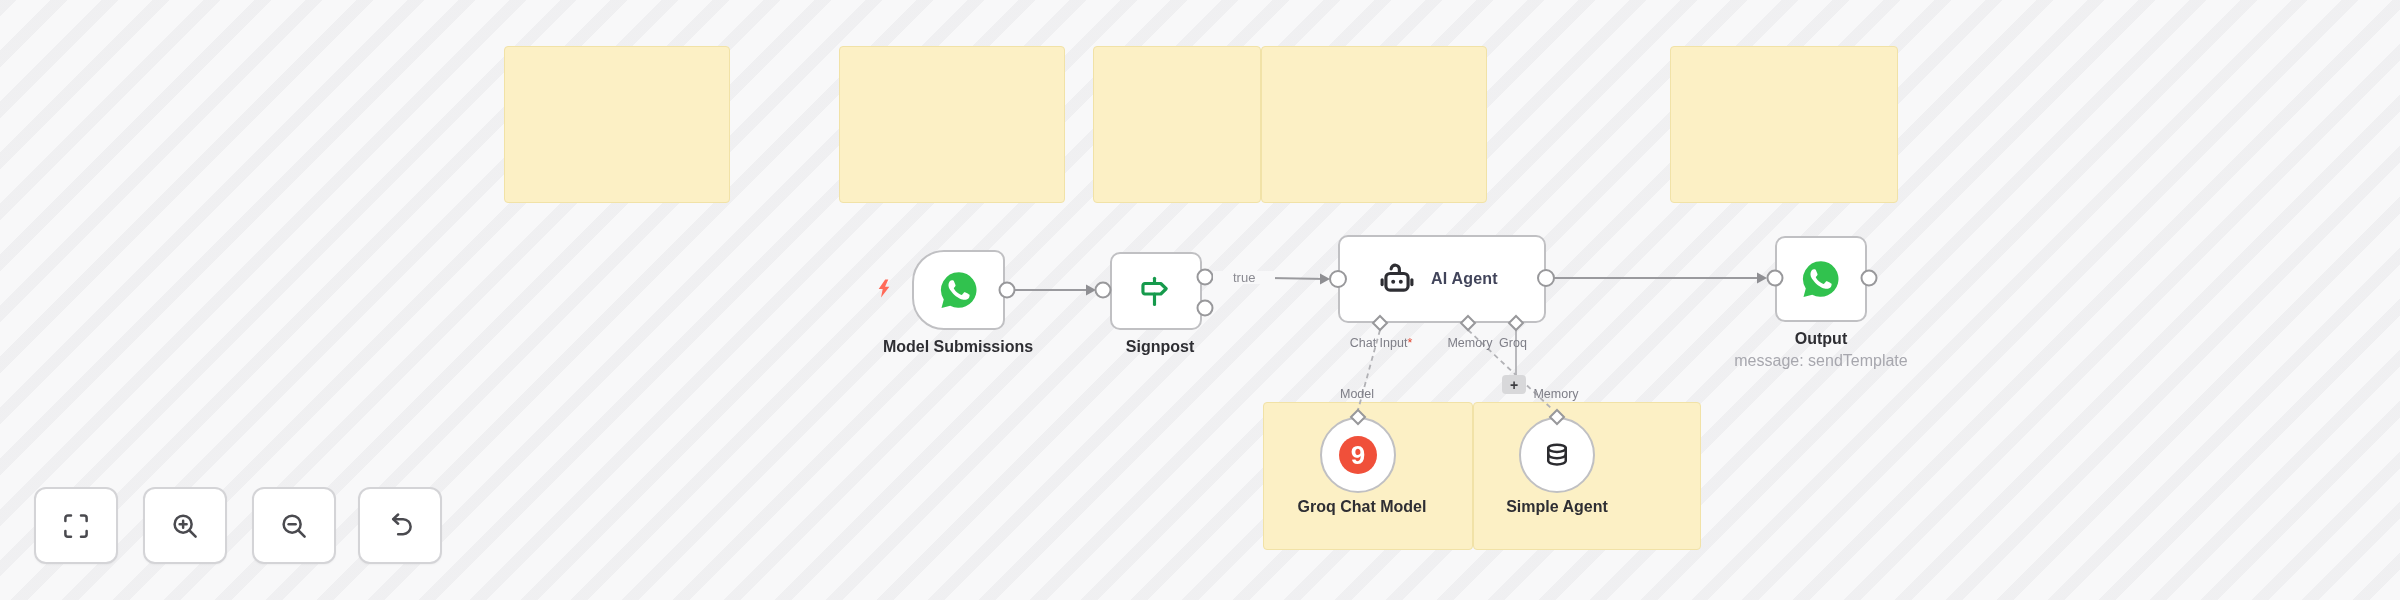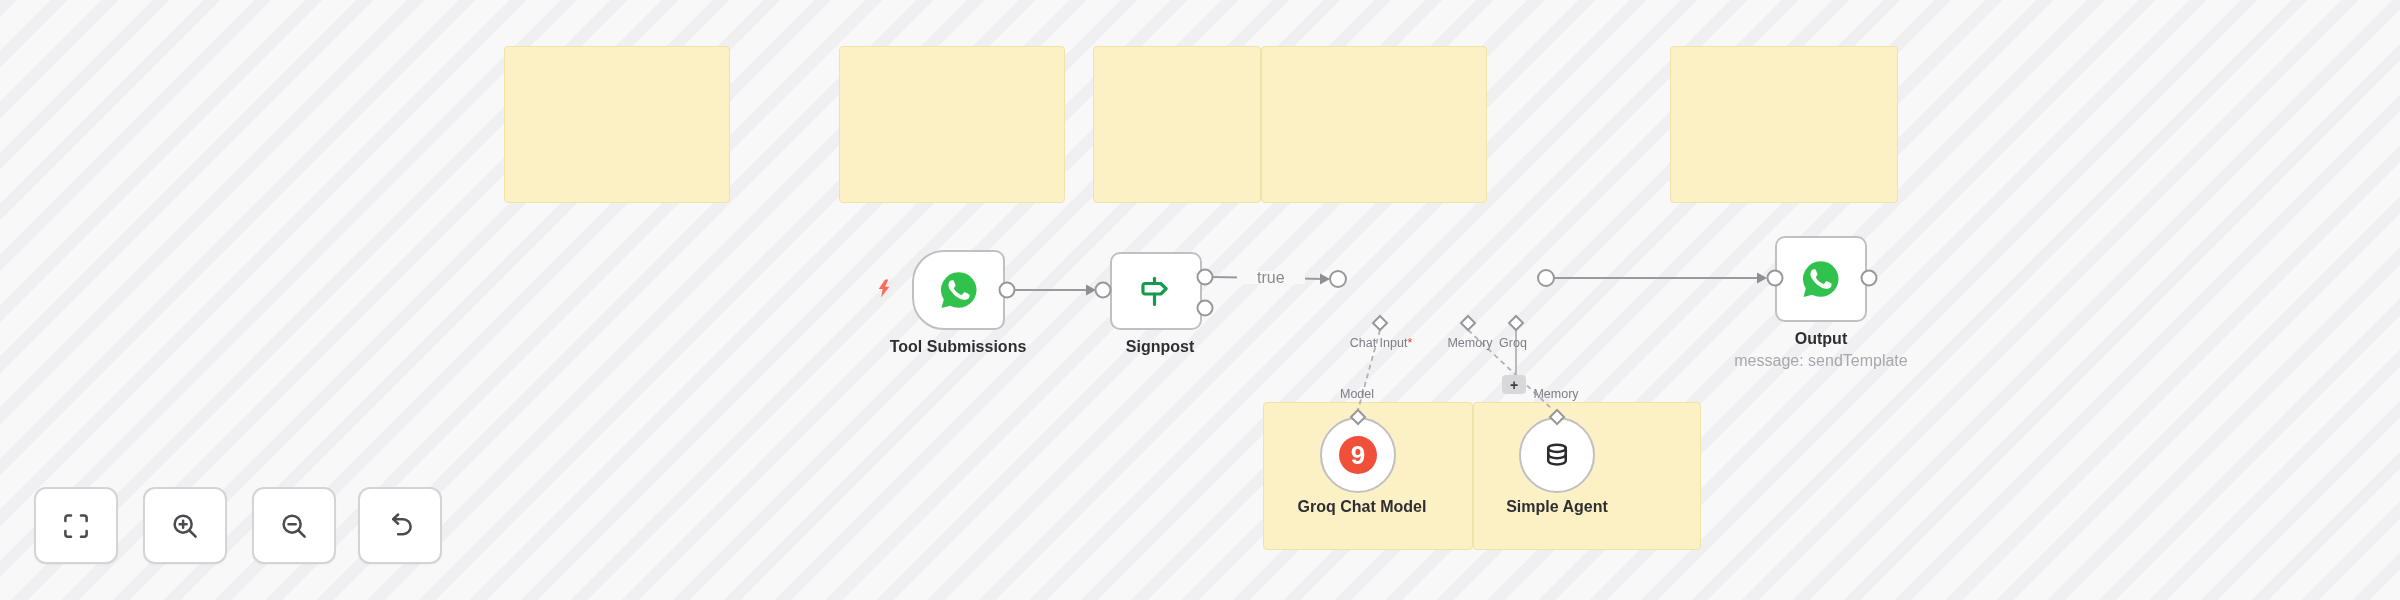--- a/index.html
+++ b/index.html
@@ -38,22 +38,22 @@
 
   
   .lbl {
     position:absolute; transform:translateX(-50%); white-space:nowrap;
     text-align:center; z-index:5; font-size:16px; font-weight:700; color:#2e2e33;
   }
   .sub { font-size:16px; font-weight:400; color:#a7a7ae; }
   .plabel { position:absolute; transform:translateX(-50%); white-space:nowrap;
     z-index:5; font-size:12.5px; font-weight:400; color:#7e7e87; }
   .req { color:#e0432d; }
-  .conn-label { position:absolute; z-index:5; font-size:16px; color:#8b8b92;
-    background:#f8f8f9; padding:0 20px; line-height:13px;margin-left:24px; }
+  .conn-label { position:absolute; z-index:5; font-size:13px; color:#8b8b92;
+    background:#f8f8f9; padding:0 20px; line-height:13px; }
 
   
   .groq-badge {
     position:absolute; width:38px; height:38px; border-radius:50%;
     display:flex; align-items:center; justify-content:center;
     color:#ffffff; font-size:26px; font-weight:700; z-index:4; line-height:1;
   }
 
   
   .plus-btn {
@@ -111,20 +111,35 @@
       <svg width="36" height="36" viewBox="0 0 24 24">
         <g fill="none" stroke-width="2.1" stroke-linecap="round" stroke-linejoin="round" stroke="#169a4c">
           <path d="M11 3.5 V7"></path>
           <path d="M11 14 V21"></path>
           <path d="M4.6 7 H15.2 L18.8 10.5 L15.2 14 H4.6 A1.3 1.3 0 0 1 3.3 12.7 V8.3 A1.3 1.3 0 0 1 4.6 7 Z"></path>
         </g>
       </svg>
     </div>
   </div>
 
+  <div class="node" style="left:1338px; top:235px; width:208px; height:88px;">
+    <div class="node-inner agent-inner">
+      <svg width="38" height="38" viewBox="0 0 24 24">
+        <g stroke="#2e2e33" fill="none" stroke-width="2" stroke-linecap="round" stroke-linejoin="round">
+          <rect x="5" y="8.5" width="14" height="10.5" rx="2.6"></rect>
+          <path d="M13.5 8.5 V6.2 a2.6 2.6 0 1 0 -5.2 -.6"></path>
+          <path d="M2.6 12.5 v3"></path>
+          <path d="M21.4 12.5 v3"></path>
+        </g>
+        <circle cx="9.6" cy="13.8" r="1.25" fill="#2e2e33"></circle>
+        <circle cx="14.4" cy="13.8" r="1.25" fill="#2e2e33"></circle>
+      </svg>
+      <span class="agent-title">AI Agent</span>
+    </div>
+  </div>
 
   <div class="node" style="left:1775px; top:236px; width:92px; height:86px;">
     <div class="node-inner">
       <svg width="42" height="42" viewBox="0 0 24 24">
         <path d="M12 1.8A10.2 10.2 0 0 0 3.3 17.4L2 22.3l5-1.3A10.2 10.2 0 1 0 12 1.8z" fill="#31c24e"></path>
         <path fill="#ffffff" d="M17.4 14.3c-.3-.15-1.75-.85-2-.95-.27-.1-.47-.15-.67.15-.2.28-.77.95-.94 1.15-.17.2-.35.22-.64.08-.3-.15-1.25-.46-2.38-1.47-.88-.78-1.47-1.74-1.64-2.04-.17-.3-.02-.46.13-.6.13-.14.3-.35.44-.52.15-.18.2-.3.3-.5.1-.2.05-.37-.02-.52-.08-.15-.67-1.6-.92-2.2-.24-.57-.49-.5-.67-.5h-.57c-.2 0-.52.07-.8.37-.27.3-1.04 1.02-1.04 2.5 0 1.47 1.07 2.9 1.22 3.1.15.2 2.1 3.2 5.08 4.48.71.3 1.26.49 1.7.63.71.22 1.36.19 1.87.11.57-.08 1.76-.72 2-1.41.25-.7.25-1.3.18-1.42-.08-.13-.28-.2-.58-.34z"></path>
       </svg>
     </div>
   </div>
 
@@ -163,21 +178,21 @@
       <path d="M1516 316 l7 7 l-7 7 l-7 -7 z"></path>
       <path d="M1358 410 l7 7 l-7 7 l-7 -7 z"></path>
       <path d="M1557 410 l7 7 l-7 7 l-7 -7 z"></path>
     </g>
   </svg>
 
   <div class="plus-btn" style="left:1502px; top:375px;">+</div>
 
   <div class="conn-label" style="left:1213px; top:271px;">true</div>
 
-  <div class="lbl" style="left:958px; top:338px;">Tool Submissions</div>
+  <div class="lbl" style="left:958px; top:338px;">Model Submissions</div>
   <div class="lbl" style="left:1160px; top:338px;">Signpost</div>
   <div class="lbl" style="left:1821px; top:330px;">Output</div>
   <div class="lbl sub" style="left:1821px; top:352px;">message: sendTemplate</div>
   <div class="lbl" style="left:1358px; top:498px;padding-left:8px;">Groq Chat Model</div>
   <div class="lbl" style="left:1557px; top:498px;">Simple Agent</div>
 
   <div class="plabel" style="left:1381px; top:336px;"><span>Chat Input</span><span class="req">*</span></div>
   <div class="plabel" style="left:1470px; top:336px;">Memory</div>
   <div class="plabel" style="left:1513px; top:336px;">Groq</div>
   <div class="plabel" style="left:1357px; top:387px;">Model</div>

